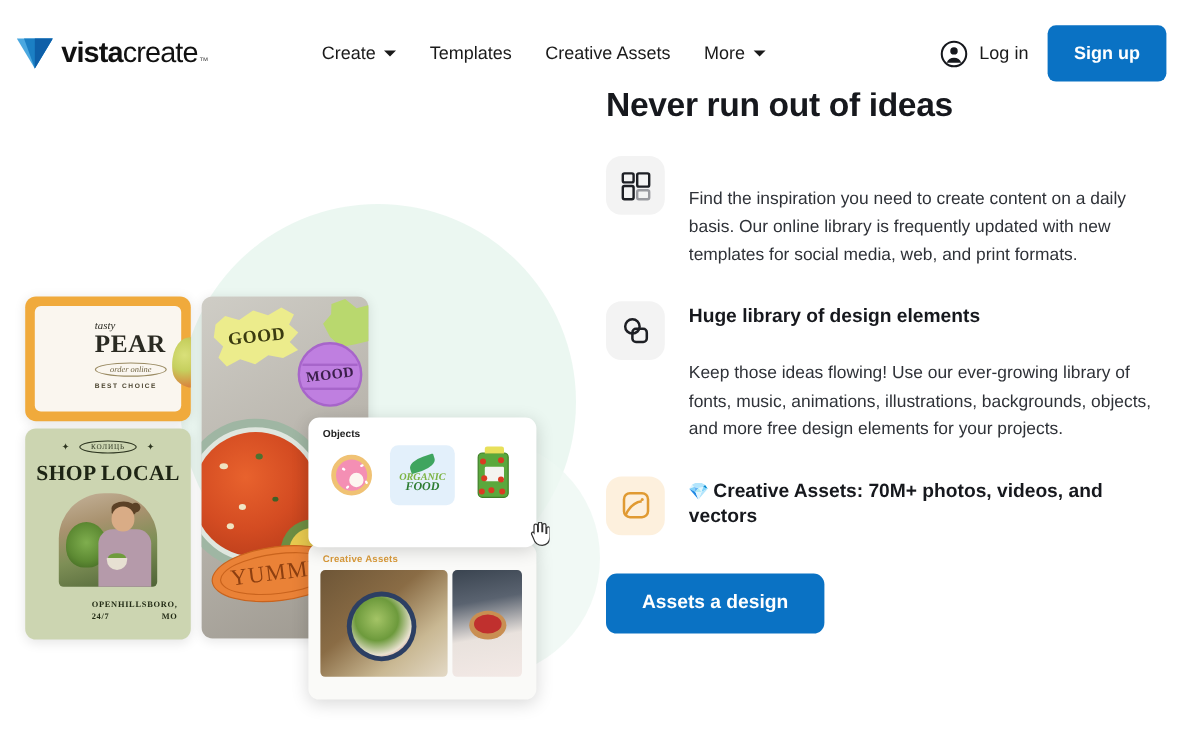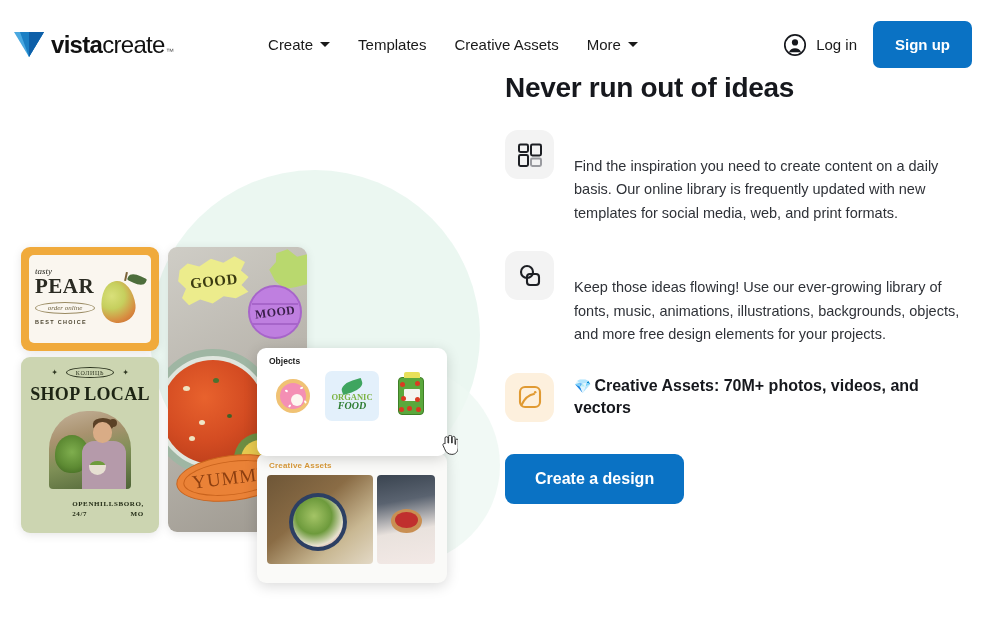--- a/index.html
+++ b/index.html
@@ -67,21 +67,21 @@
 
   .card { position: absolute; border-radius: 9px; overflow: hidden;
           box-shadow: 0 2px 10px rgba(0,0,0,.10); }
 
   
   .card-pear { left: 21px; top: 182px; width: 138px; height: 104px; background: #f0aa3c; }
   .pear-inner {
     position: absolute; left: 8px; top: 8px; right: 8px; bottom: 8px;
     background: #faf6ef; border-radius: 5px; display: flex;
   }
-  .pear-txt { flex: 0 0 56%; padding: 11px 0 0 6px; color: #2a2a22; }
+  .pear-txt { flex: 0 0 56%; padding: 11px 0 0 19px; color: #2a2a22; margin-left: 31px; }
   .pear-tasty { font-family: "Liberation Serif", serif; font-style: italic; font-size: 9px; }
   .pear-big { font-family: "Liberation Serif", serif; font-weight: 700; font-size: 21px; letter-spacing: .5px; line-height: 1; }
   .pear-oval {
     margin-top: 5px; border: 1px solid #9a8b63; border-radius: 50%;
     font-family: "Liberation Serif", serif; font-style: italic; font-size: 7px;
     text-align: center; padding: 1px 0; width: 60px; color: #6f6342;
   }
   .pear-best { margin-top: 5px; font-size: 5.5px; font-weight: 700; letter-spacing: 1.3px; color: #4a432e; }
   .pear-img { flex: 1; position: relative; }
   .pear-fruit {
@@ -125,21 +125,21 @@
   .p-body { position: absolute; left: 33px; top: 30px; width: 44px; height: 50px;
             background: #b59aaa; border-radius: 12px 12px 0 0; }
   .p-greens { position: absolute; left: 6px; top: 24px; width: 34px; height: 38px;
             background: radial-gradient(circle at 50% 45%, #7fae4e 0%, #5d8a33 58%, #3c601f 100%);
             border-radius: 50% 50% 44% 44%; }
   .p-bowl { position: absolute; left: 40px; top: 54px; width: 17px; height: 10px;
             background: #e7e0d2; border-radius: 0 0 9px 9px; }
   .p-bowl-g { position: absolute; left: 41px; top: 50px; width: 15px; height: 8px;
             background: #6f9c3c; border-radius: 50%; }
   .shop-foot {
-    display: flex; justify-content: center; padding: 10px 11px 0 11px;
+    display: flex; justify-content: flex-end; padding: 10px 11px 0 11px;
     font-family: "Liberation Serif", serif; font-weight: 700; font-size: 7px;
     letter-spacing: .6px; color: #222b15; line-height: 1.45; margin-left: 36px;
   }
   .shop-foot .r { text-align: right; }
 
   
   .card-soup { left: 168px; top: 182px; width: 139px; height: 285px;
                background: linear-gradient(150deg,#cfcdc6 0%,#b9b5ad 48%,#9c978e 100%); }
   .soup-bowl {
     position: absolute; left: -18px; top: 102px; width: 126px; height: 126px;
@@ -215,21 +215,21 @@
   .obj-cell.sel { background: #e3f0fb; }
   .donut { width: 34px; height: 34px; border-radius: 50%;
            background: #f48fb4; border: 4px solid #f0c274; position: relative; }
   .donut::after { content:""; position: absolute; left: 11px; top: 11px;
                   width: 12px; height: 12px; border-radius: 50%; background: #fdf6f0; }
   .spr { position: absolute; width: 3px; height: 1.6px; border-radius: 1px; background: #fff; }
   .organic { text-align: center; line-height: 1; }
   .org-leaf { width: 22px; height: 11px; margin: 0 auto 1px;
               background: #3fa55f; border-radius: 60% 5% 60% 5%; transform: rotate(-18deg); }
   .org-t1 { font-family: "Liberation Serif", serif; font-weight: 700; font-size: 8.5px;
-            color: #7cb342; }
+            color: #7cb342; font-style: italic; }
   .org-t2 { font-family: "Liberation Serif", serif; font-weight: 700; font-size: 10px;
             color: #2e7d32; font-style: italic; }
   .jar { width: 26px; height: 38px; background: #5aa83c; border-radius: 4px;
          position: relative; border: 1.5px solid #3f7f27; }
   .jar-lid { position: absolute; left: 5px; top: -6px; width: 16px; height: 6px;
              background: #e8e05a; border-radius: 2px 2px 0 0; }
   .jar-lbl { position: absolute; left: 5px; top: 11px; width: 16px; height: 12px;
              background: #f4f4f0; border-radius: 1px; }
   .jar-dot { position: absolute; width: 5px; height: 5px; border-radius: 50%; background: #d93b22; }
   .cursor-hand {
@@ -484,36 +484,37 @@
 
     
     <div class="feature">
       <div class="feat-icon">
         <svg width="26" height="26" viewBox="0 0 26 26">
           <circle cx="10" cy="9" r="6" fill="none" stroke="#1d1f24" stroke-width="2.1"></circle>
           <rect x="10" y="11" width="12" height="11" rx="3" fill="none" stroke="#1d1f24" stroke-width="2.1"></rect>
         </svg>
       </div>
       <div class="feat-body">
+        <div class="feat-title">Huge library of design elements</div>
         <div class="feat-text">Keep those ideas flowing! Use our ever-growing library of fonts, music, animations, illustrations, backgrounds, objects, and more free design elements for your projects.</div>
       </div>
     </div>
 
     
     <div class="feature">
       <div class="feat-icon warm">
         <svg width="26" height="26" viewBox="0 0 26 26">
           <rect x="3" y="3" width="20" height="20" rx="5" fill="none" stroke="#e09a32" stroke-width="2.1"></rect>
           <path d="M4.2 21.5c3.6-8.2 8-11 13.6-11.8" fill="none" stroke="#e09a32" stroke-width="2.1"></path>
           <circle cx="18.2" cy="8.2" r="1.25" fill="#e09a32"></circle>
         </svg>
       </div>
       <div class="feat-body">
         <div class="feat-title">
           <span class="gem">💎</span><span>Creative Assets: 70M+ photos, videos, and vectors</span>
         </div>
       </div>
     </div>
 
-    <button class="cta">Create a design</button>
+    <button class="cta">Assets a design</button>
   </div>
 
 </div>
 
 </body></html>

